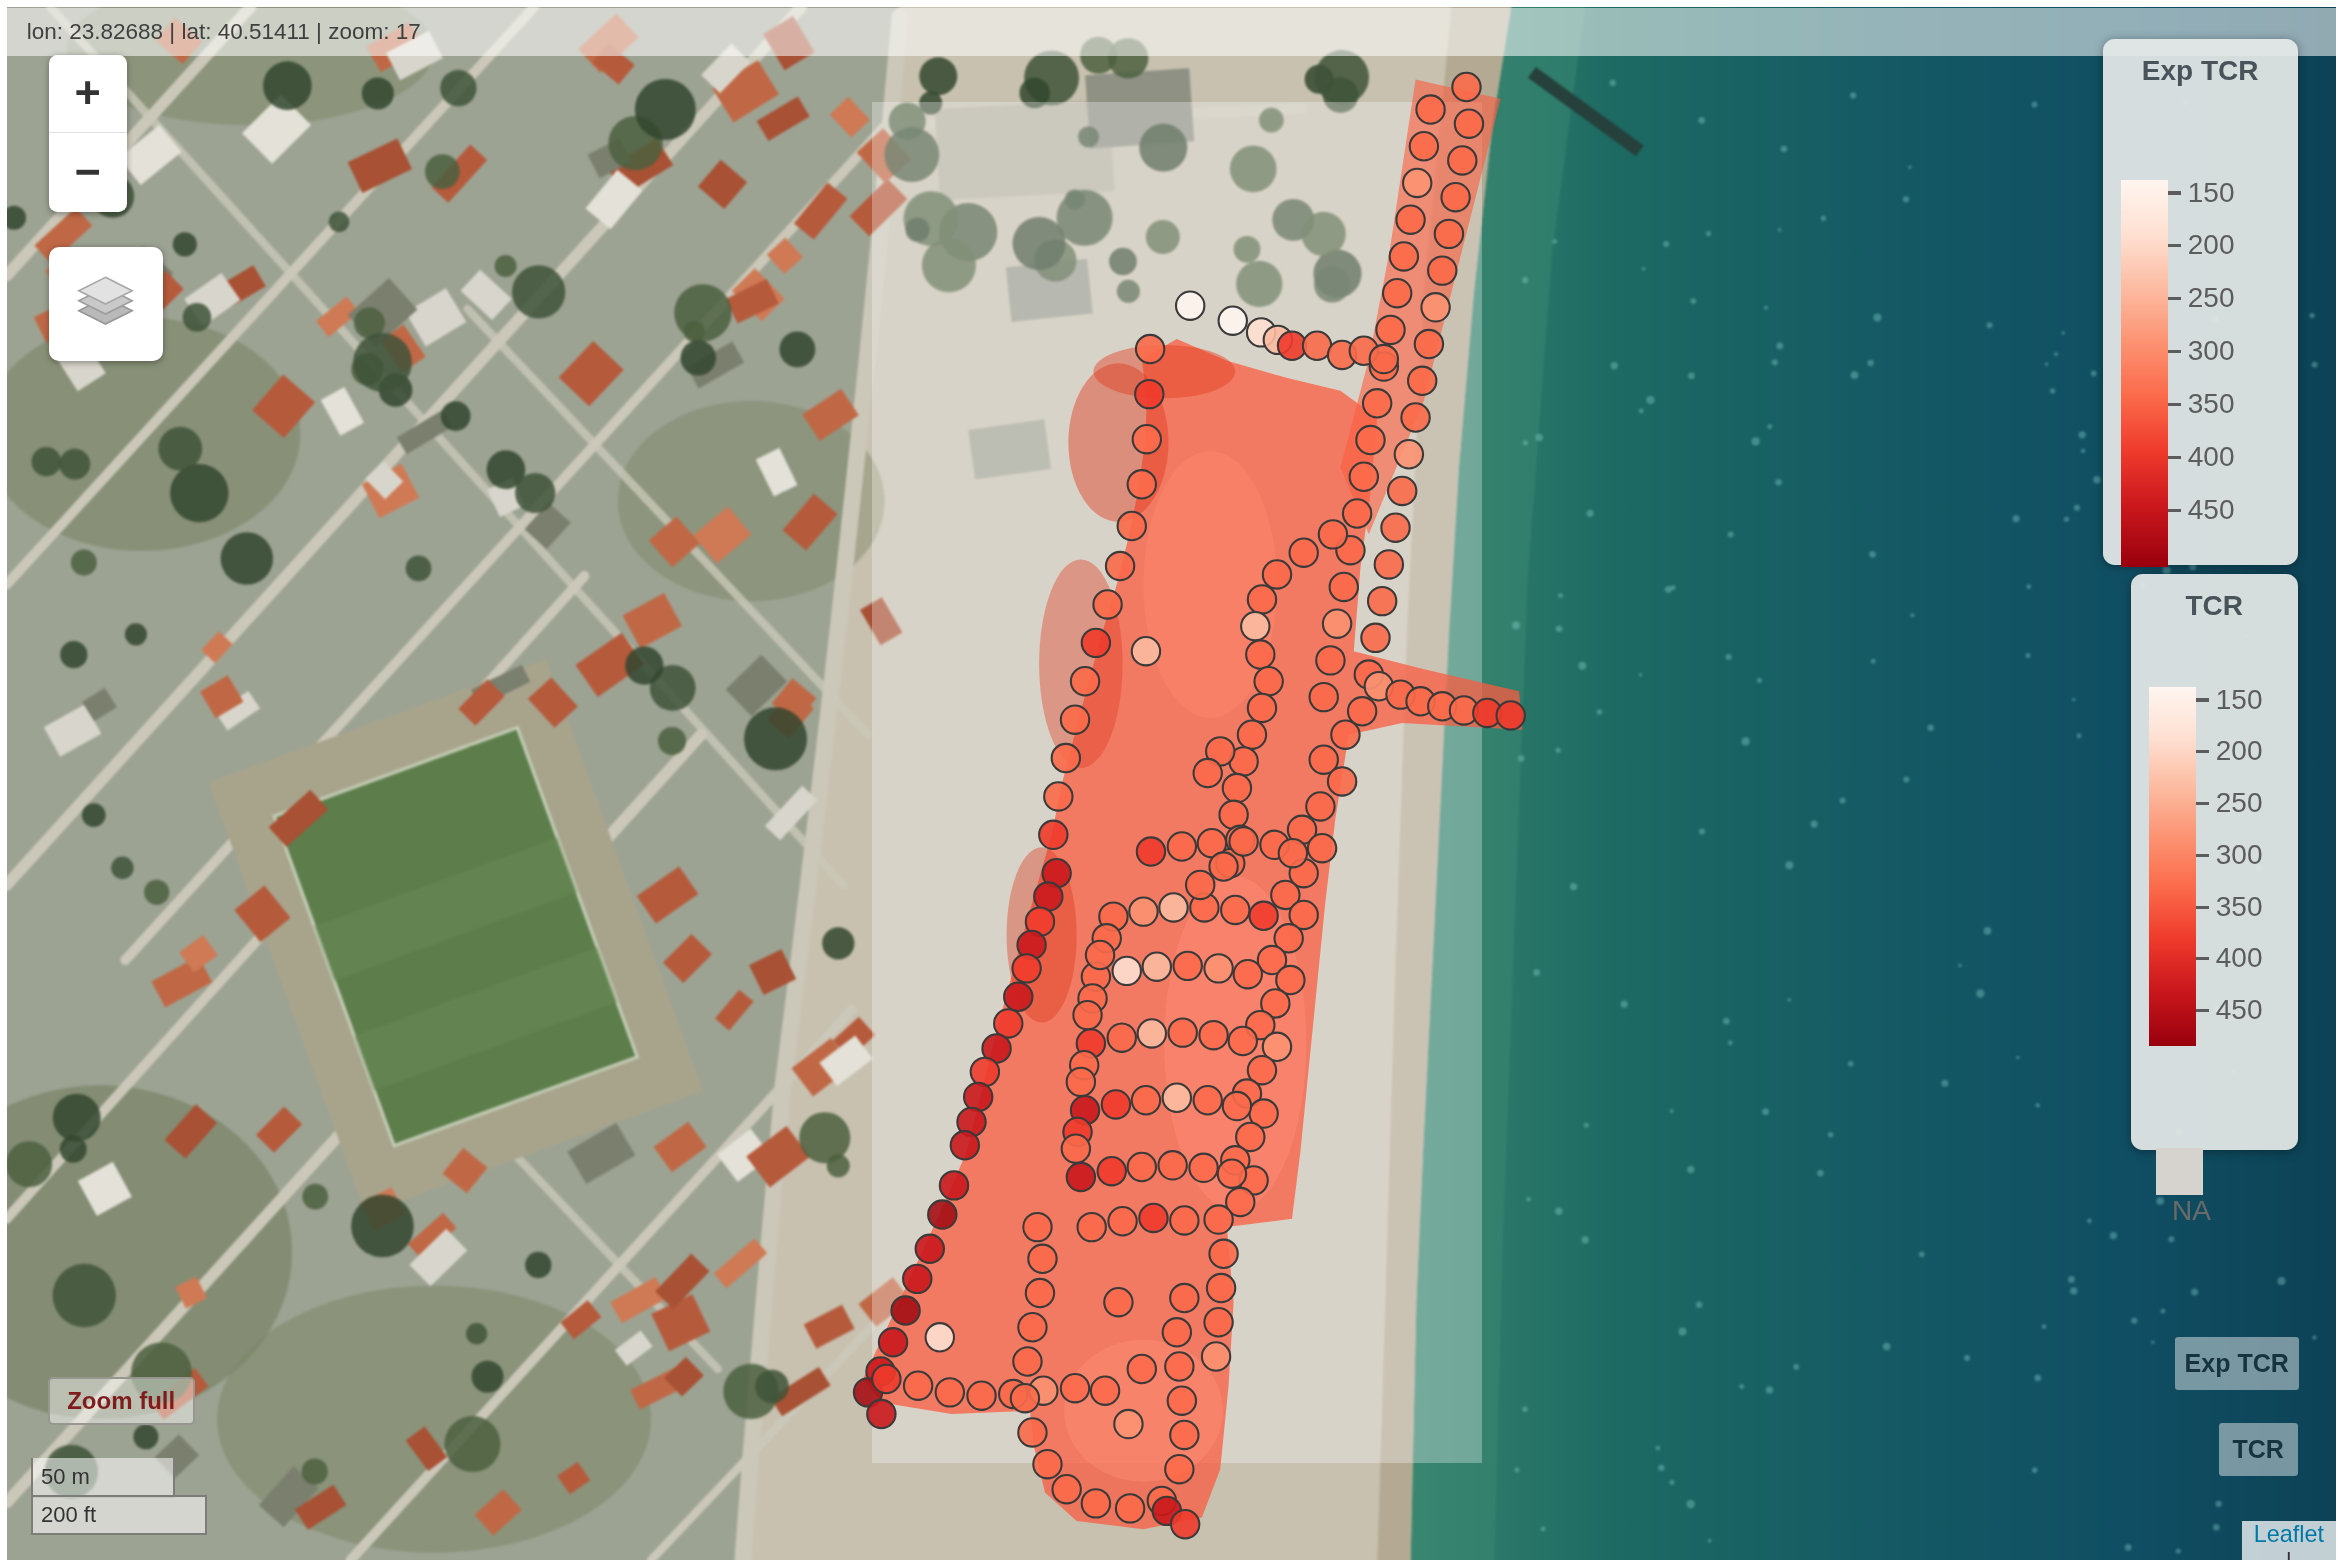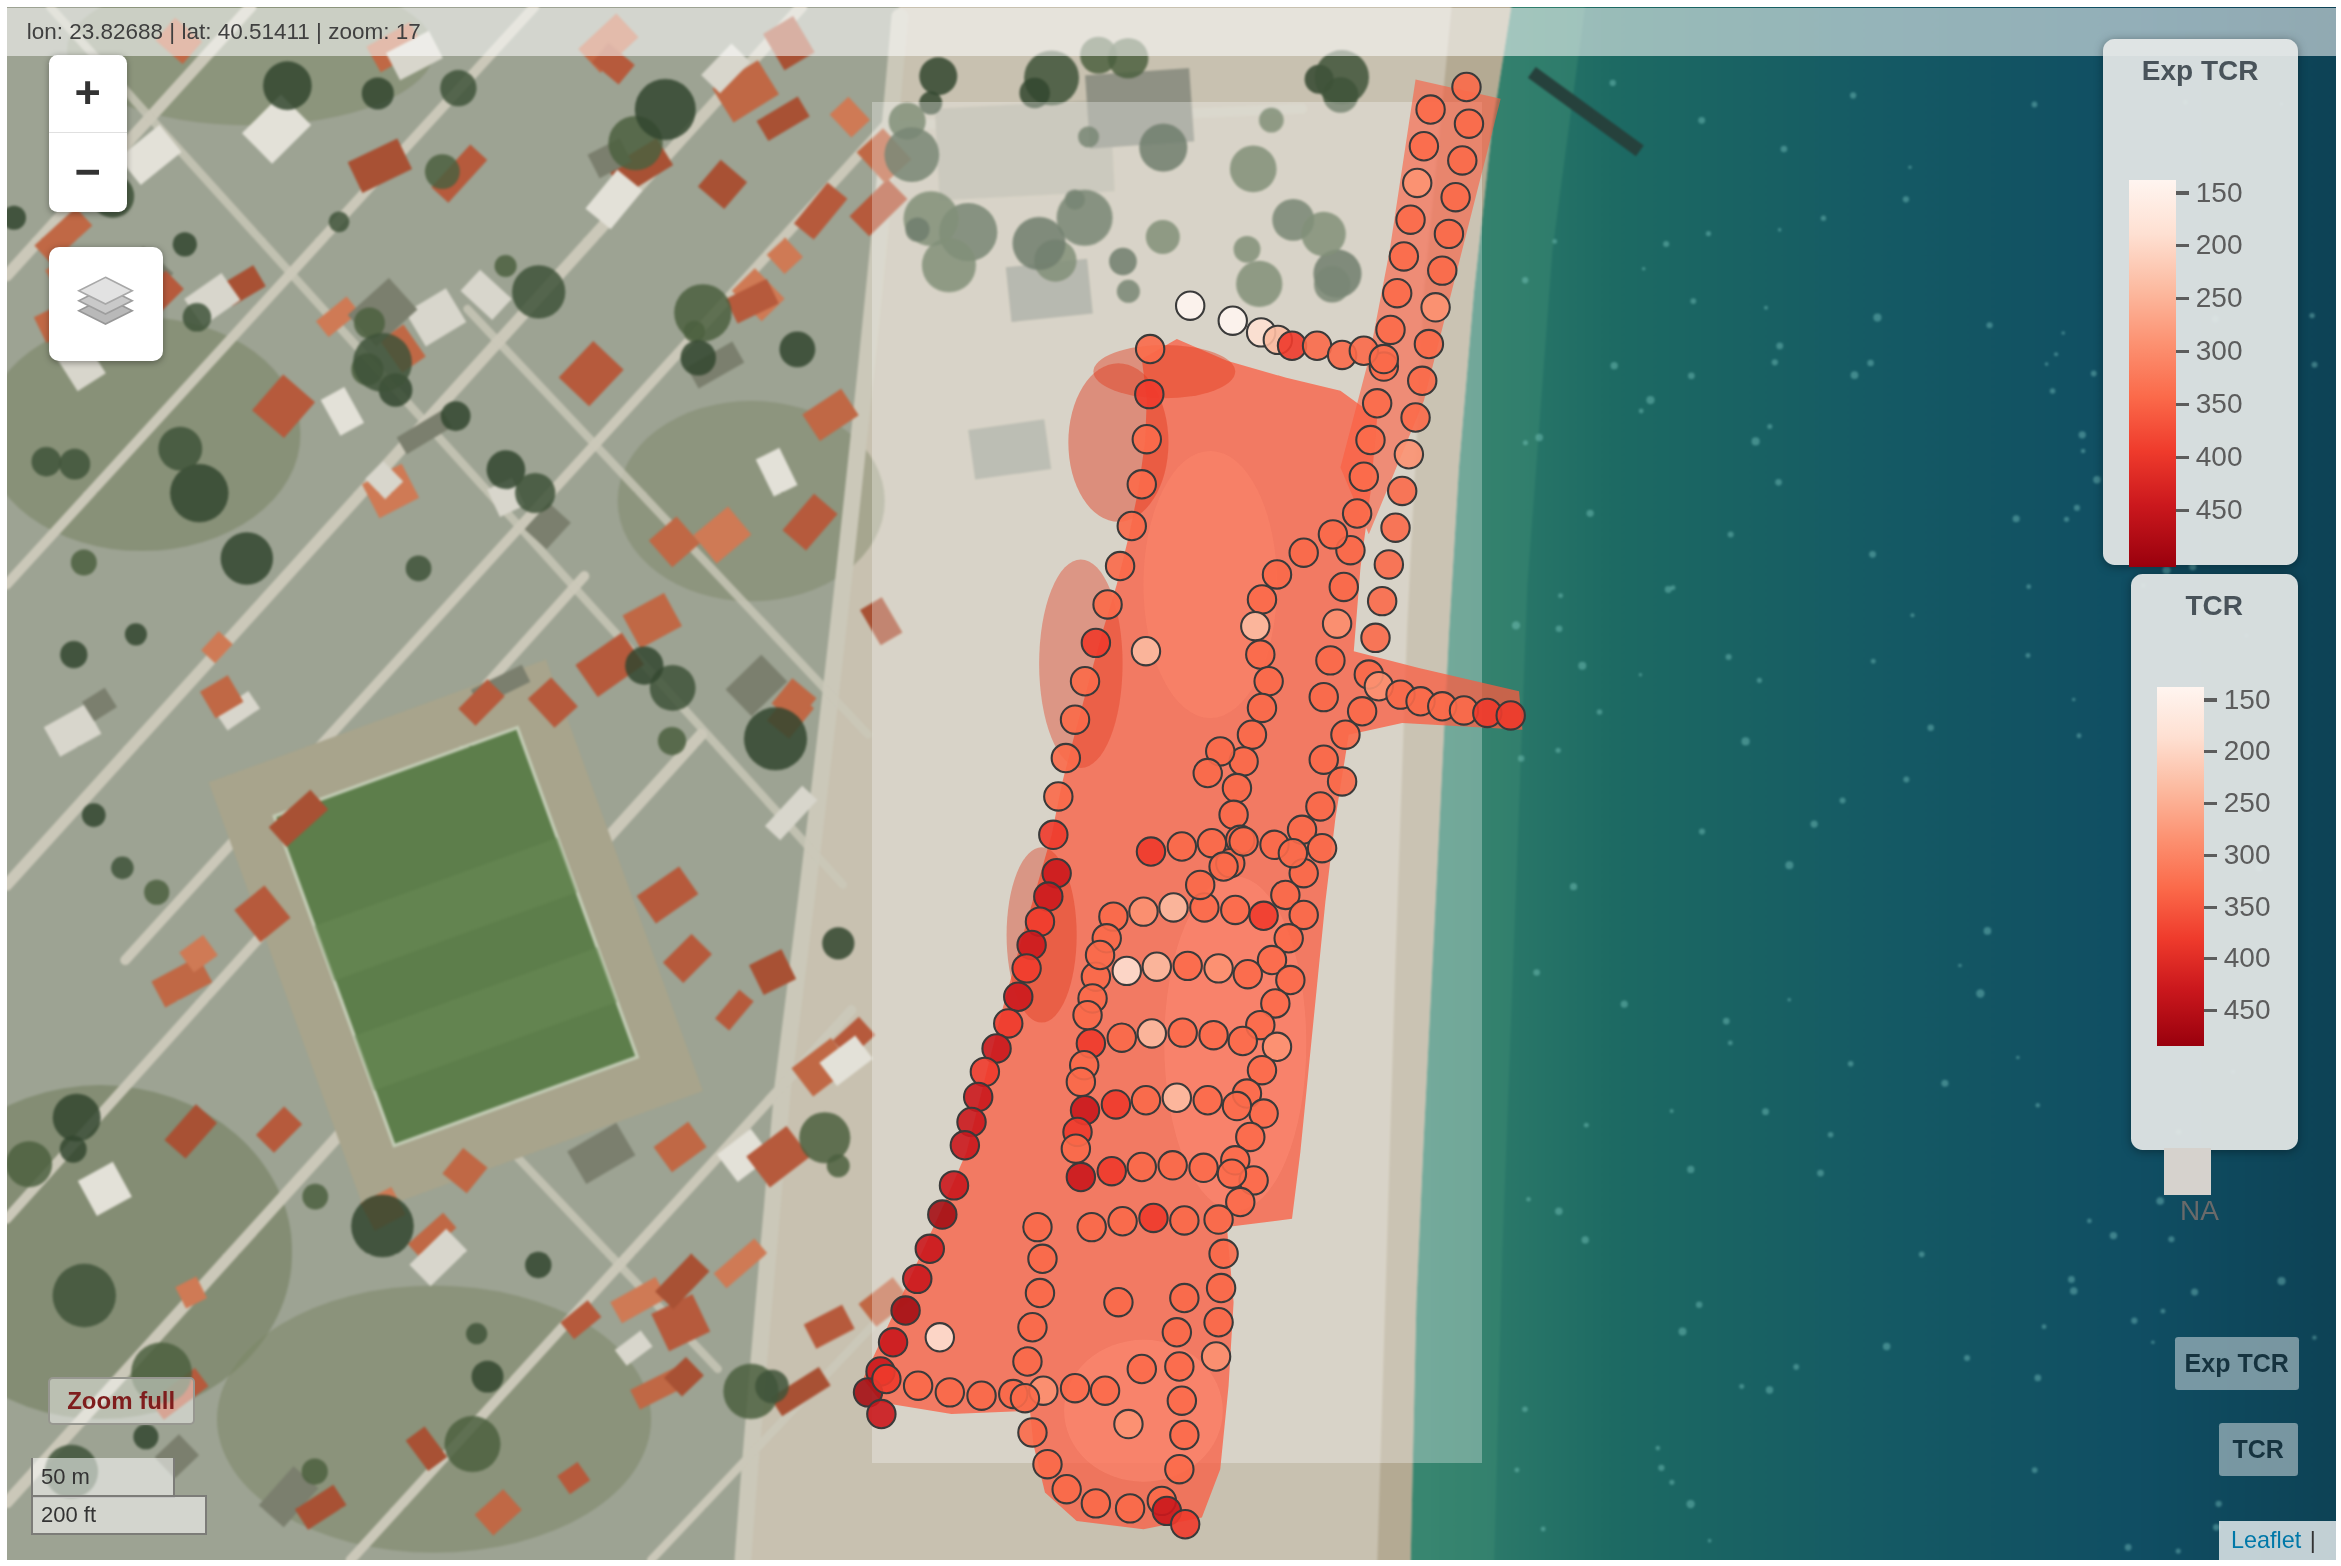--- a/index.html
+++ b/index.html
@@ -23,21 +23,21 @@
   .zoom-btn.top{border-bottom:1.7px solid #e0e0e0;}
 
   
   .layers-ctl{position:absolute;left:42px;top:240px;width:114px;height:114px;background:#ffffff;border-radius:10px;
     box-shadow:0 1.7px 6.7px rgba(0,0,0,0.35);z-index:40;display:flex;align-items:center;justify-content:center;cursor:pointer;}
 
   
   .legend{position:absolute;background:rgba(229,232,231,0.93);border-radius:11.7px;
     box-shadow:0 1.7px 10px rgba(0,0,0,0.35);z-index:35;}
   .legend-title{text-align:center;font-weight:bold;font-size:28px;color:#49535a;margin-top:16.7px;}
-  .legend-body{position:relative;margin-left:26px;}
+  .legend-body{position:relative;margin-left:18px;}
   .legend-bar{position:absolute;left:0;width:47px;
     background:linear-gradient(to bottom,#fff5f0 0%,#fee0d2 14%,#fcbba1 28%,#fc9272 42%,#fb6a4a 56%,#ef3b2c 70%,#cb181d 84%,#99000d 100%);}
   .legend-ticks{position:absolute;left:47px;top:0;width:109px;}
   .tick{position:absolute;display:flex;align-items:center;height:0;}
   .tick-line{width:13.4px;height:3.3px;background:#5c5c5c;margin-right:6.7px;}
   .tick-text{font-size:28px;color:#5c5c5c;}
   .na-row{position:absolute;display:flex;align-items:center;flex-direction:column;}
   .na-swatch{width:47px;height:47px;background:#d6d2cd;}
   .na-text{font-size:28px;color:#6a6a6a;margin-left:23.4px;}
   #legend-exp{left:2096px;top:32px;width:195px;height:526px;}
@@ -63,21 +63,21 @@
 
   
   .scale{position:absolute;left:24px;top:1451px;z-index:40;}
   .scale-line{background:rgba(255,255,255,0.55);border:2.5px solid #7c7c78;border-top:none;color:#333;
     font-size:22px;padding:5px 8.3px 5px 8.3px;height:40px;display:flex;align-items:center;}
   .scale-line.metric{width:144px;}
   .scale-line.imperial{width:176px;border-top:2.5px solid #7c7c78;margin-top:-2.5px;}
 
   
   .attribution{position:absolute;right:0;top:1514px;height:39px;z-index:45;background:rgba(255,255,255,0.75);
-    display:flex;align-items:center;padding:0 11.7px;font-size:23.4px;color:#333;white-space:nowrap;}
+    display:flex;align-items:center;padding:0 11.7px;font-size:23.4px;color:#333;white-space:nowrap;flex-direction:column;}
   .attribution a{color:#0078A8;text-decoration:none;cursor:pointer;}
   .attribution .sep{margin:0 8.3px;color:#333;}
 </style>
 </head>
 <body>
 
 <div class="stage">
   <div class="map">
     <div class="map-abs">
 

